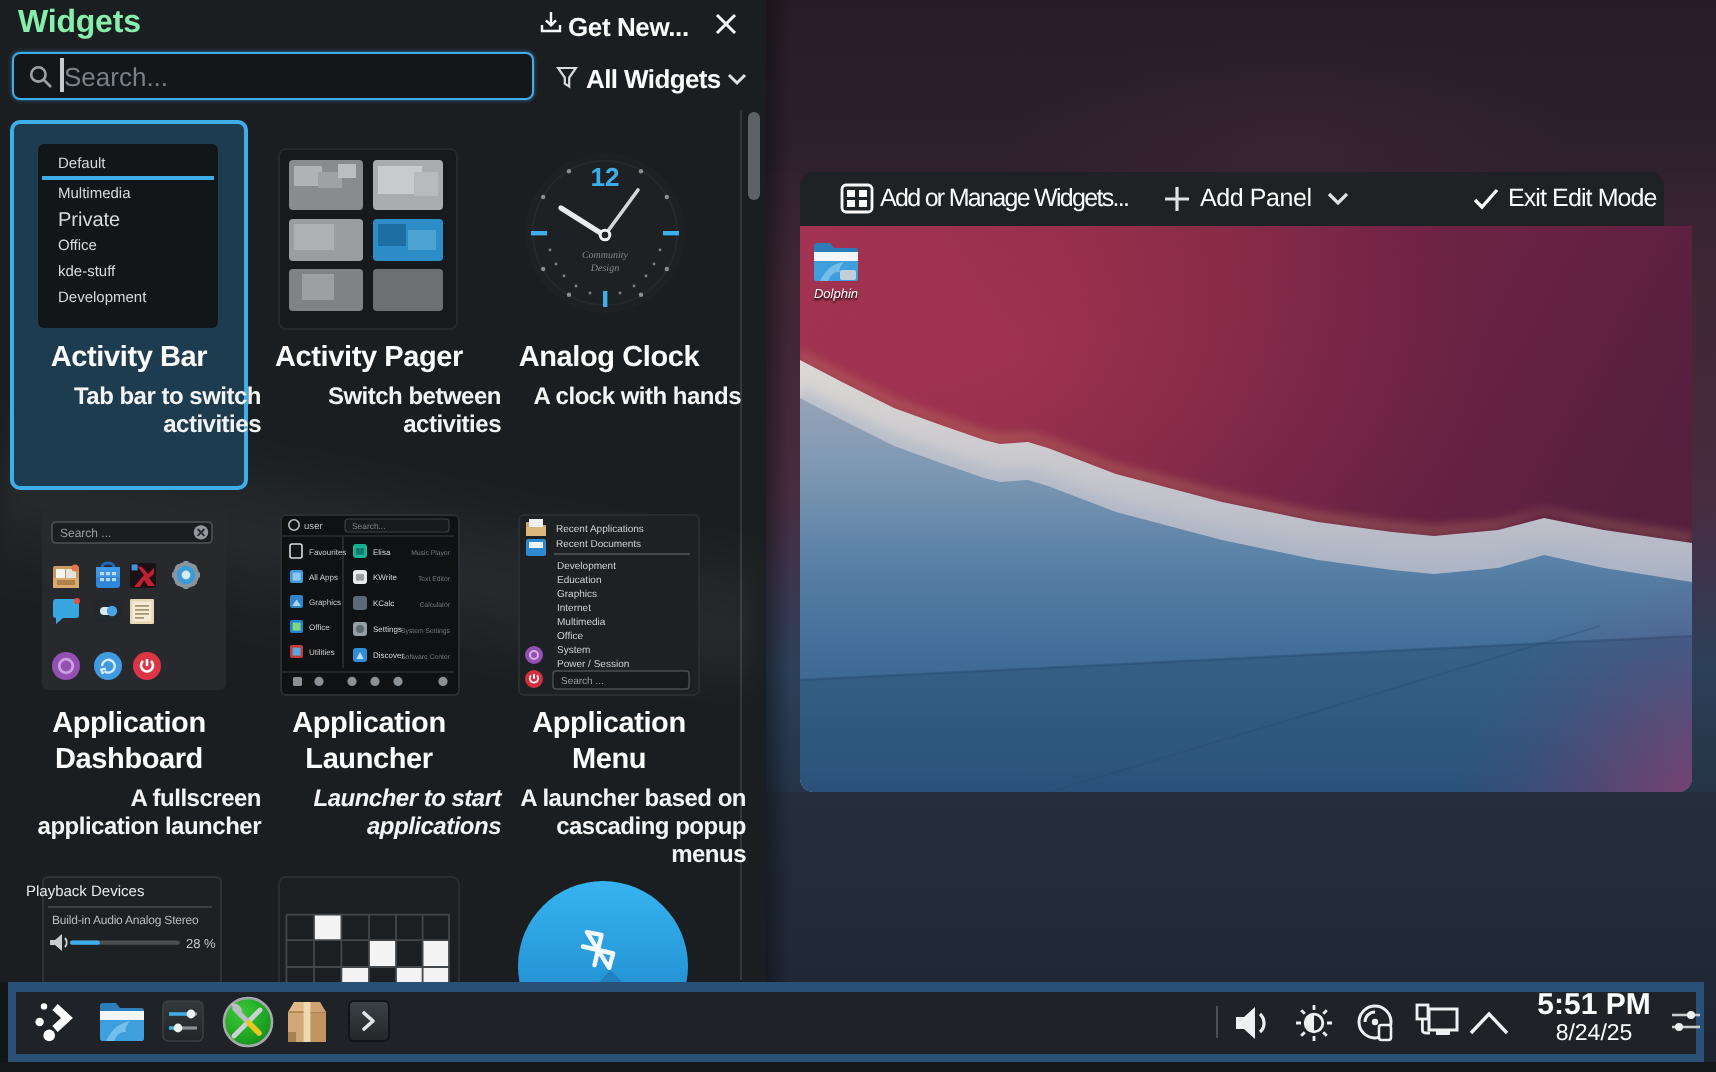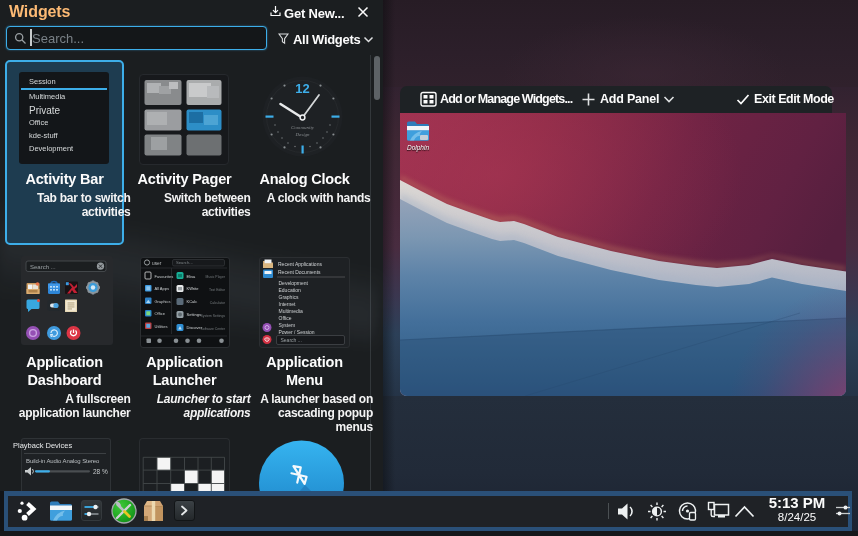--- a/index.html
+++ b/index.html
@@ -3,27 +3,27 @@
 <meta charset="utf-8">
 <style>
 html,body{margin:0;padding:0;background:#111;}
 #screen{position:relative;width:858px;height:536px;overflow:hidden;font-family:"Liberation Sans",sans-serif;background:#1b1e20;}
 .abs{position:absolute;}
 
 #bg-top{left:383px;top:0;width:475px;height:87px;background:linear-gradient(180deg,#271c25 0%,#2c1f2a 60%,#30212c 100%);}
 #bg-mid{left:383px;top:87px;width:475px;height:309px;background:linear-gradient(180deg,#322230 0%,#3f2734 18%,#45293a 38%,#482c40 52%,#3a3750 68%,#2c4058 80%,#253447 100%);}
 #bg-bot{left:383px;top:396px;width:475px;height:140px;background:linear-gradient(180deg,#242e3c 0%,#212a38 55%,#1c2230 100%);}
 
-#toolbar{left:400px;top:86px;width:432px;height:27px;background:#1e2225;border-radius:7px 7px 0 0;color:#fcfcfc;font-size:12.5px;font-weight:bold;letter-spacing:-0.45px;}
+#toolbar{left:400px;top:86px;width:432px;height:27px;background:#1e2225;border-radius:7px 7px 0 0;color:#fcfcfc;font-size:12.5px;font-weight:normal;letter-spacing:-0.45px;}
 #toolbar .t{position:absolute;top:6px;white-space:nowrap;}
 
 #preview{left:400px;top:113px;width:446px;height:283px;border-radius:0 0 7px 7px;overflow:hidden;}
 
 #sidebar{left:0;top:0;width:383px;height:536px;background:#1b1e20;}
-#sb-title{left:9px;top:3px;font-size:16px;letter-spacing:-0.1px;font-weight:bold;color:#fdba74;}
+#sb-title{left:9px;top:3px;font-size:16px;letter-spacing:-0.1px;font-weight:bold;color:#86efac;}
 #getnew{left:284px;top:6px;font-size:13px;letter-spacing:-0.2px;font-weight:bold;color:#fcfcfc;}
 #searchbox{left:6px;top:26px;width:259px;height:22px;border:1.5px solid #3daee9;border-radius:4px;background:#141719;box-shadow:0 0 2px rgba(61,174,233,.6);}
 #searchtxt{left:32px;top:31px;font-size:13px;color:#798086;}
 
 .card-title{position:absolute;width:122px;text-align:center;font-size:14.5px;letter-spacing:-0.2px;font-weight:bold;color:#fcfcfc;line-height:18px;}
 .card-desc{position:absolute;width:132px;text-align:right;font-size:12px;letter-spacing:-0.25px;font-weight:bold;color:#f4f4f4;line-height:14px;}
 #scrollbar{left:374px;top:56px;width:6px;height:44px;background:#5d6266;border-radius:3px;}
 #scrolltrack{left:370px;top:55px;width:1px;height:435px;background:#33383b;}
 
 #panel-blue-top{left:4px;top:491px;width:848px;height:5px;background:#2a5078;}
@@ -150,21 +150,21 @@
       </svg>
 
     <div class="abs" id="scrolltrack"></div>
     <div class="abs" id="scrollbar"></div>
 
     <div class="abs" style="left:0px;top:185px;width:383px;height:120px;background:linear-gradient(185deg,rgba(0,0,0,0) 30%,rgba(175,190,210,0.055) 48%,rgba(175,190,210,0.075) 62%,rgba(140,155,180,0.04) 78%,rgba(0,0,0,0) 95%);transform:rotate(6deg);transform-origin:0 50%;filter:blur(6px);"></div>
     <div id="cards">
 
       <div class="abs" style="left:5px;top:60px;width:115px;height:181px;background:#1e3c50;border:2px solid #3daee9;border-radius:5px;"></div>
       <div class="abs" style="left:19px;top:72px;width:90px;height:92px;background:#131619;border-radius:3px;"></div>
-      <div class="abs" style="left:29px;top:77px;font-size:7.5px;color:#d7dadb;">Session</div>
+      <div class="abs" style="left:29px;top:77px;font-size:7.5px;color:#d7dadb;">Default</div>
       <div class="abs" style="left:21px;top:88px;width:86px;height:1.5px;background:#3daee9;"></div>
       <div class="abs" style="left:29px;top:92px;font-size:7.5px;color:#d7dadb;">Multimedia</div>
       <div class="abs" style="left:29px;top:105px;font-size:10px;color:#d7dadb;">Private</div>
       <div class="abs" style="left:29px;top:118px;font-size:7.5px;color:#d7dadb;">Office</div>
       <div class="abs" style="left:29px;top:131px;font-size:7.5px;color:#d7dadb;">kde-stuff</div>
       <div class="abs" style="left:29px;top:144px;font-size:7.5px;color:#d7dadb;">Development</div>
       <div class="card-title" style="left:3.5px;top:170px;">Activity Bar</div>
       <div class="card-desc" style="left:-1.5px;top:191px;">Tab bar to switch<br>activities</div>
 
       <div class="abs" style="left:139px;top:74px;width:88px;height:89px;background:#17191c;border:1px solid #26292d;border-radius:4px;"></div>
@@ -558,15 +558,15 @@
       <path d="M1.5 11.5 L10.5 2 L19.5 11.5" fill="none" stroke="#eef1f2" stroke-width="1.7"></path>
     </svg>
 
     <svg class="abs" style="left:835px;top:504px" width="16" height="13" viewBox="0 0 16 13">
       <path d="M1 3.5 H15" stroke="#c8cccd" stroke-width="1.3"></path>
         <circle cx="10.5" cy="3.5" r="2" fill="#eef1f2"></circle>
       <path d="M1 9.5 H15" stroke="#c8cccd" stroke-width="1.3"></path>
         <circle cx="4.5" cy="9.5" r="2" fill="#eef1f2"></circle>
     </svg>
   </div>
-  <div class="abs" id="clock1">5:13 PM</div>
+  <div class="abs" id="clock1">5:51 PM</div>
   <div class="abs" id="clock2">8/24/25</div>
 </div>
 
 </body></html>

